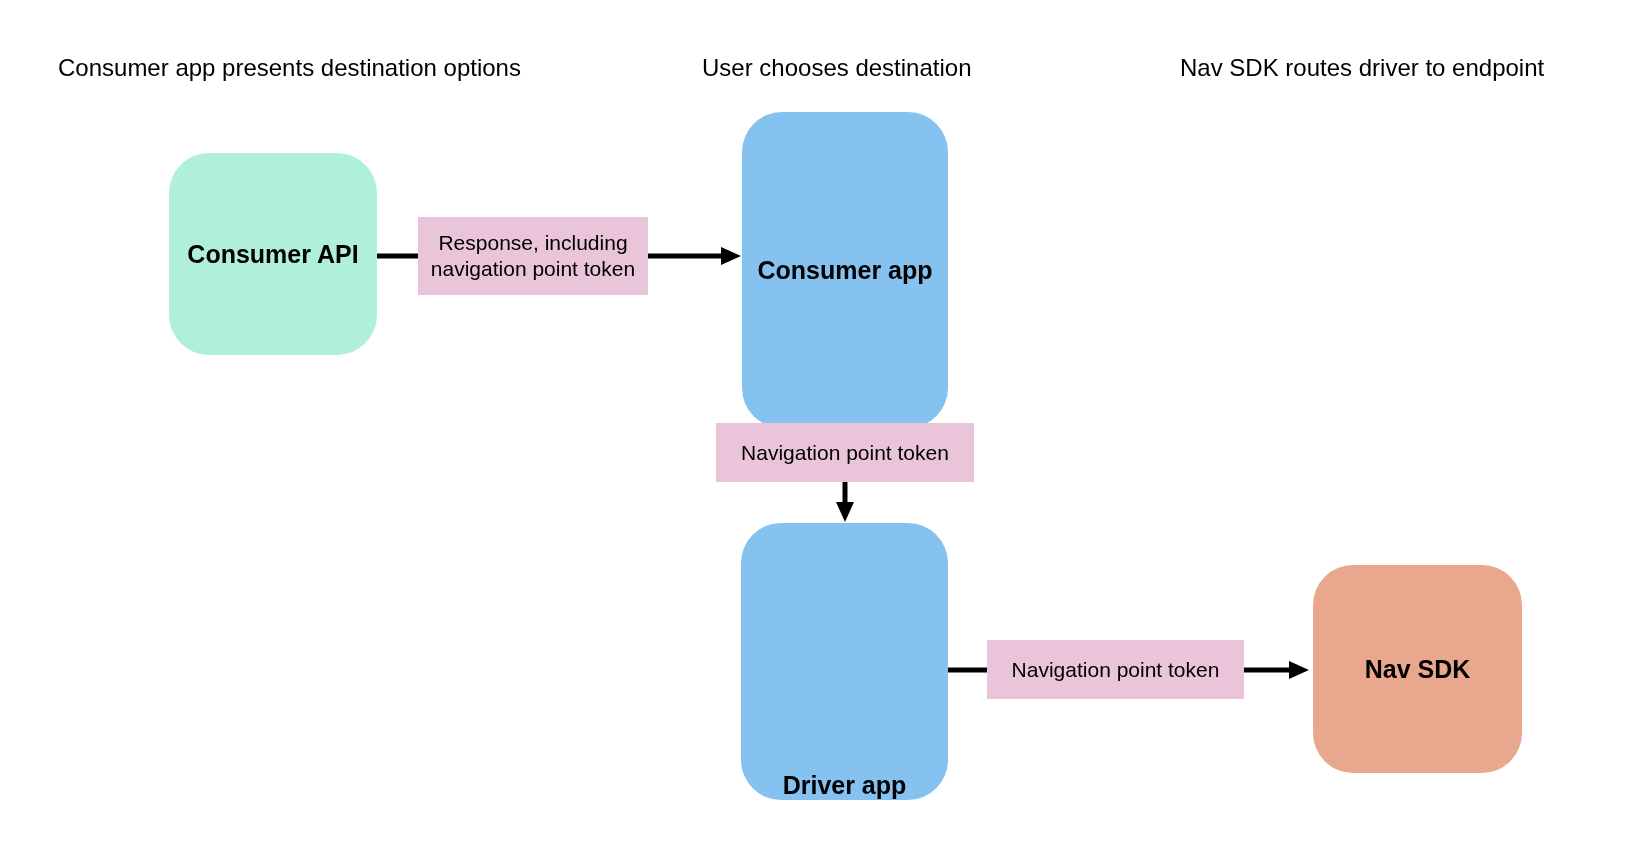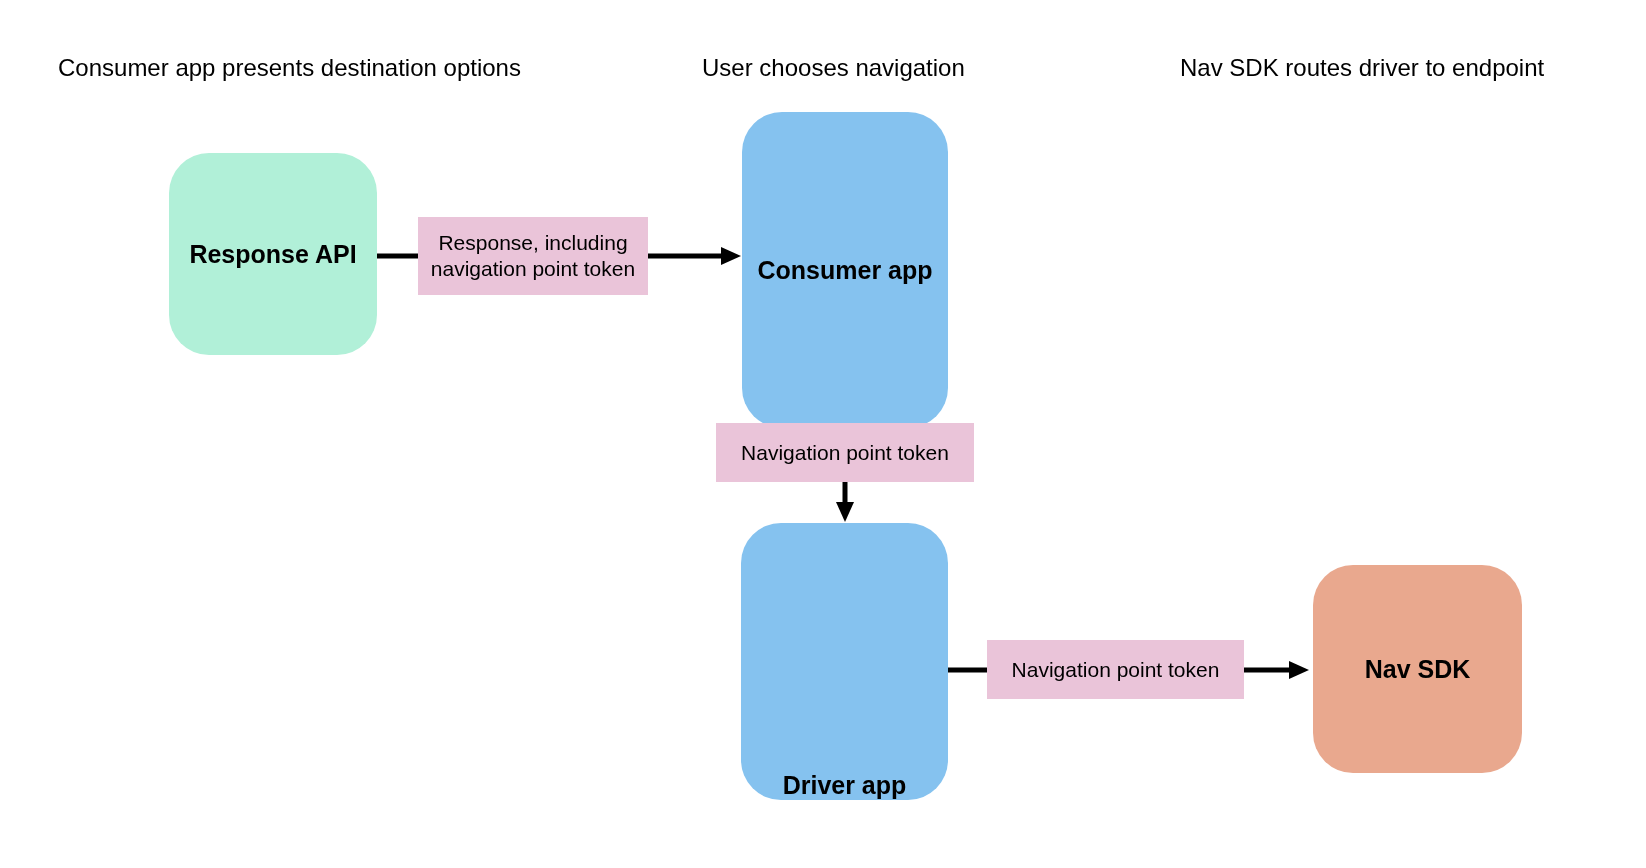--- a/index.html
+++ b/index.html
@@ -109,25 +109,25 @@
       <line x1="845" y1="399" x2="845" y2="505" stroke="#000000" stroke-width="5"></line>
       <polygon points="836,502 845,522 854,502" fill="#000000"></polygon>
     </g>
     <g>
       <line x1="948" y1="670" x2="1292" y2="670" stroke="#000000" stroke-width="5"></line>
       <polygon points="1289,661 1309,670 1289,679" fill="#000000"></polygon>
     </g>
   </svg>
 
   <div class="lane-header lane-header--1">Consumer app presents destination options</div>
-  <div class="lane-header lane-header--2">User chooses navigation</div>
+  <div class="lane-header lane-header--2">User chooses destination</div>
   <div class="lane-header lane-header--3">Nav SDK routes driver to endpoint</div>
 
   <div class="node node--geocoding">
-    <span>Response API</span>
+    <span>Consumer API</span>
   </div>
 
   <div class="node node--consumer">
     <span>Consumer app</span>
   </div>
 
   <div class="node node--driver">
     <span>Driver app</span>
   </div>
 

